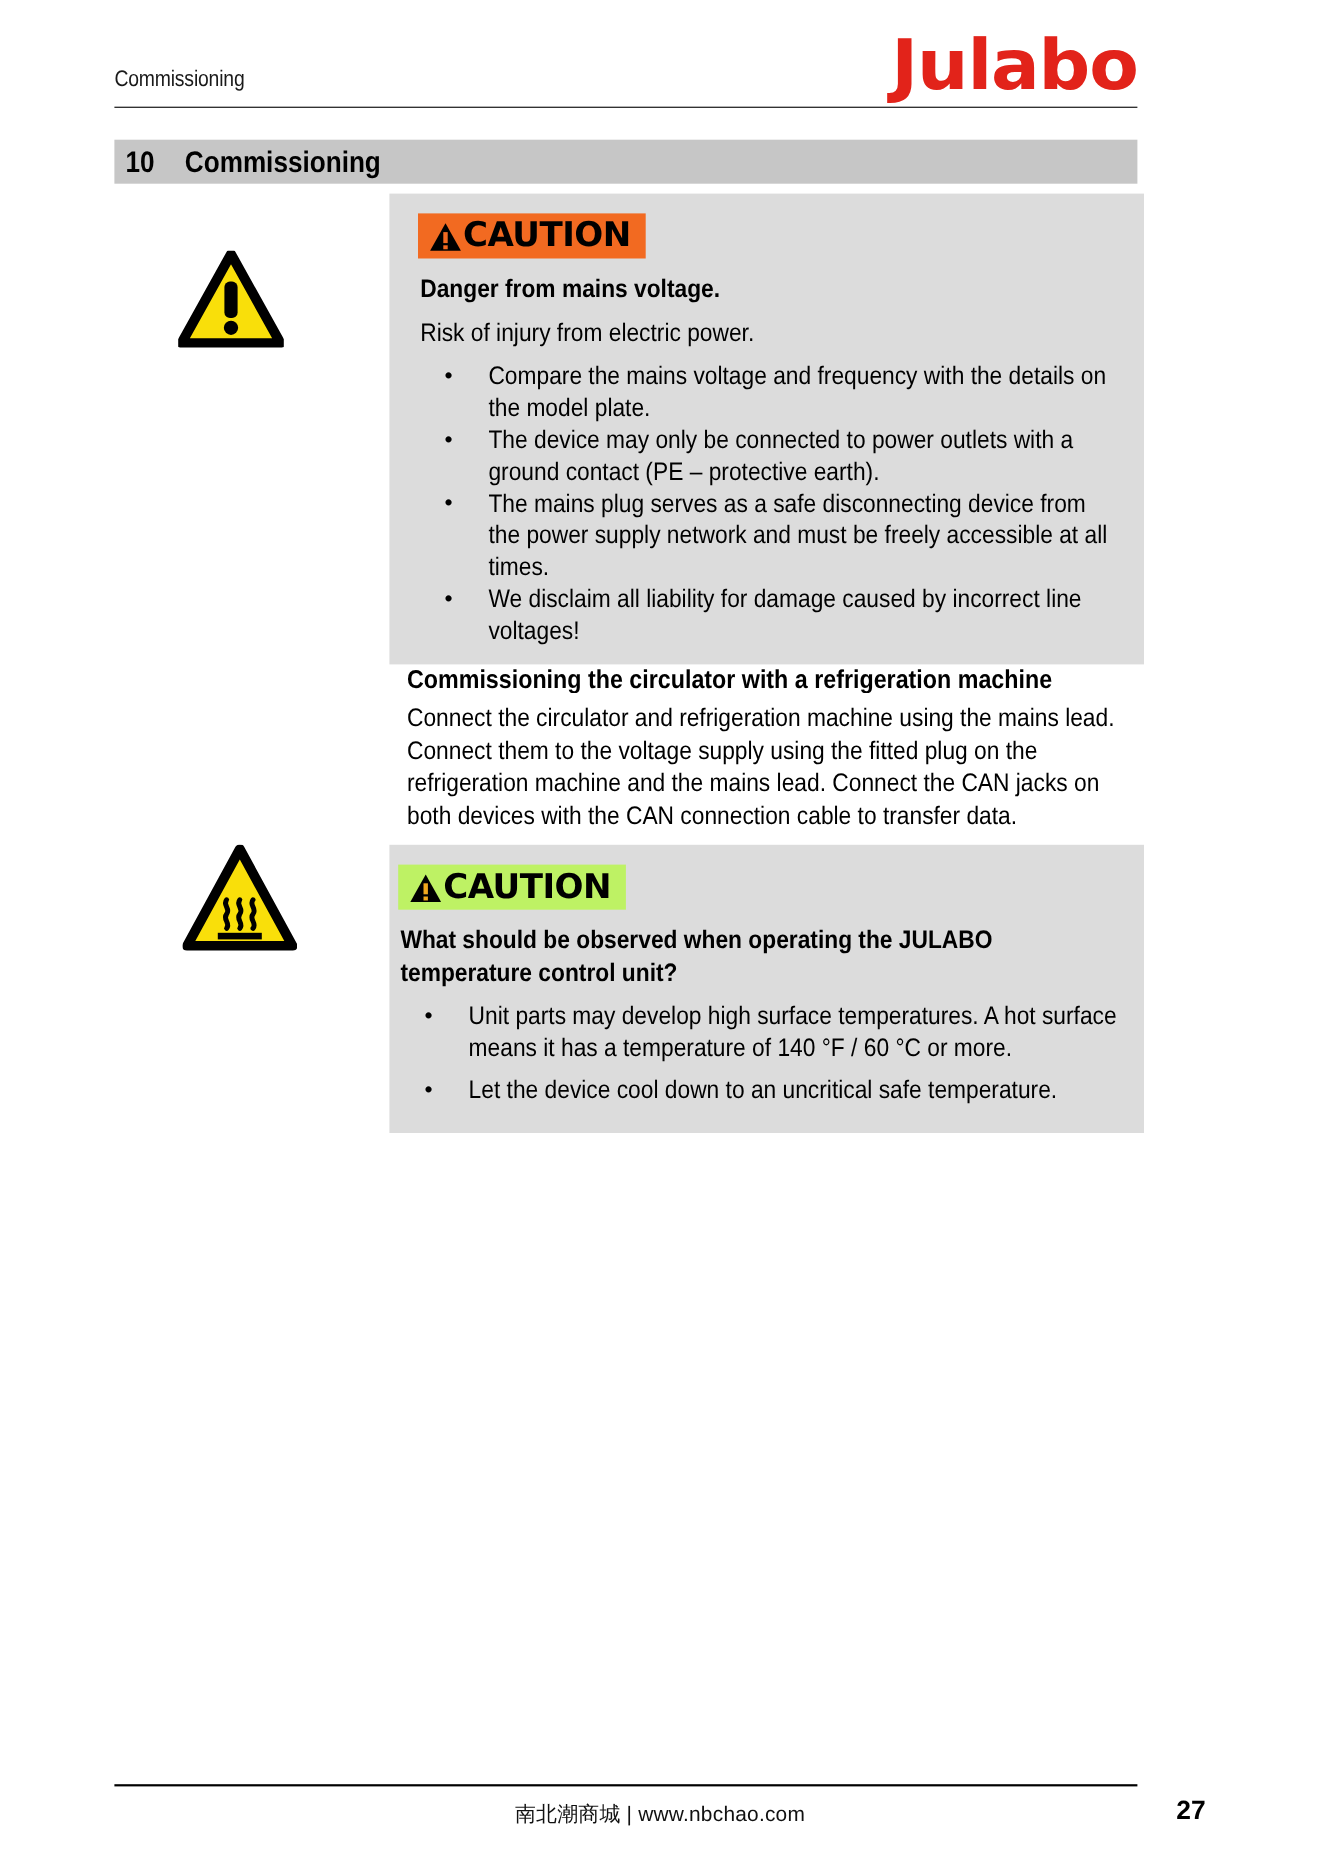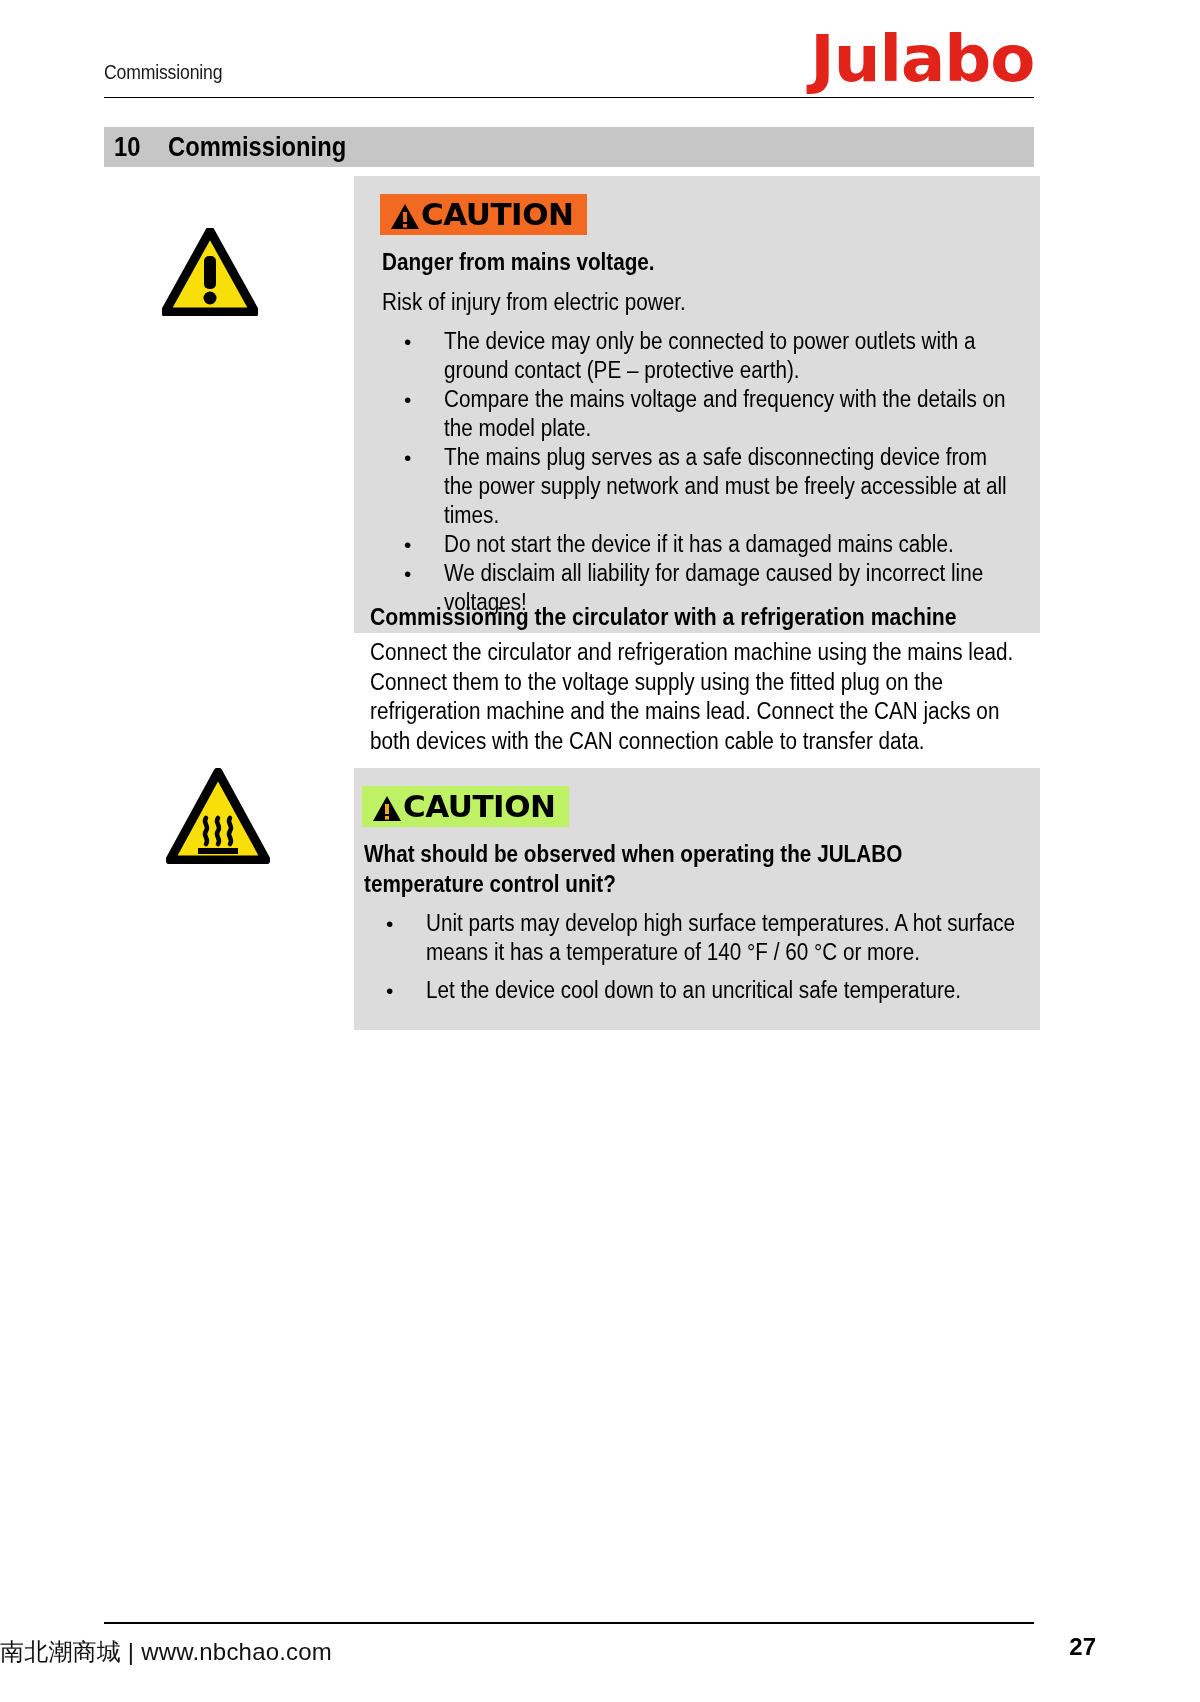--- a/index.html
+++ b/index.html
@@ -223,22 +223,22 @@
     top: 1622px;
     width: 930px;
     height: 2px;
     background: #000000;
   }
   .footer-center {
     position: absolute;
     left: 0;
     top: 1636px;
     width: 1200px;
-    text-align: left;
-    font-size: 24px;
+    text-align: center;
+    font-size: 19px;
     font-family: "Liberation Sans", sans-serif;
     color: #111;
     letter-spacing: 0.2px;
   }
   .footer-page {
     position: absolute;
     right: 104px;
     top: 1633px;
     font-size: 24px;
     font-weight: bold;
@@ -276,30 +276,27 @@
         <polygon points="15,1 29,26 1,26" fill="#000000"></polygon>
         <rect x="13" y="9" width="4" height="10" fill="#f26a21"></rect>
         <rect x="13" y="21" width="4" height="3.6" fill="#f26a21"></rect>
       </svg><span>CAUTION</span>
     </div>
     <div class="admon-body">
       <div class="admon-h">Danger from mains voltage.</div>
       <div class="admon-sub">Risk of injury from electric power.</div>
       <ul class="admon-list">
         <li>
+            <span class="li-text">Compare the mains voltage and frequency with the details on the model plate.</span>
+          </li>
+        <li>
             <span class="li-text">The device may only be connected to power outlets with a ground contact (PE – protective earth).</span>
           </li>
         <li>
-            <span class="li-text">Compare the mains voltage and frequency with the details on the model plate.</span>
-          </li>
-        <li>
             <span class="li-text">The mains plug serves as a safe disconnecting device from the power supply network and must be freely accessible at all times.</span>
-          </li>
-        <li>
-            <span class="li-text">Do not start the device if it has a damaged mains cable.</span>
           </li>
         <li>
             <span class="li-text">We disclaim all liability for damage caused by incorrect line voltages!</span>
           </li>
       </ul>
     </div>
   </div>
 
   <div class="sec-heading">Commissioning the circulator with a refrigeration machine</div>
   <div class="sec-para">Connect the circulator and refrigeration machine using the mains lead. Connect them to the voltage supply using the fitted plug on the refrigeration machine and the mains lead. Connect the CAN jacks on both devices with the CAN connection cable to transfer data.</div>

